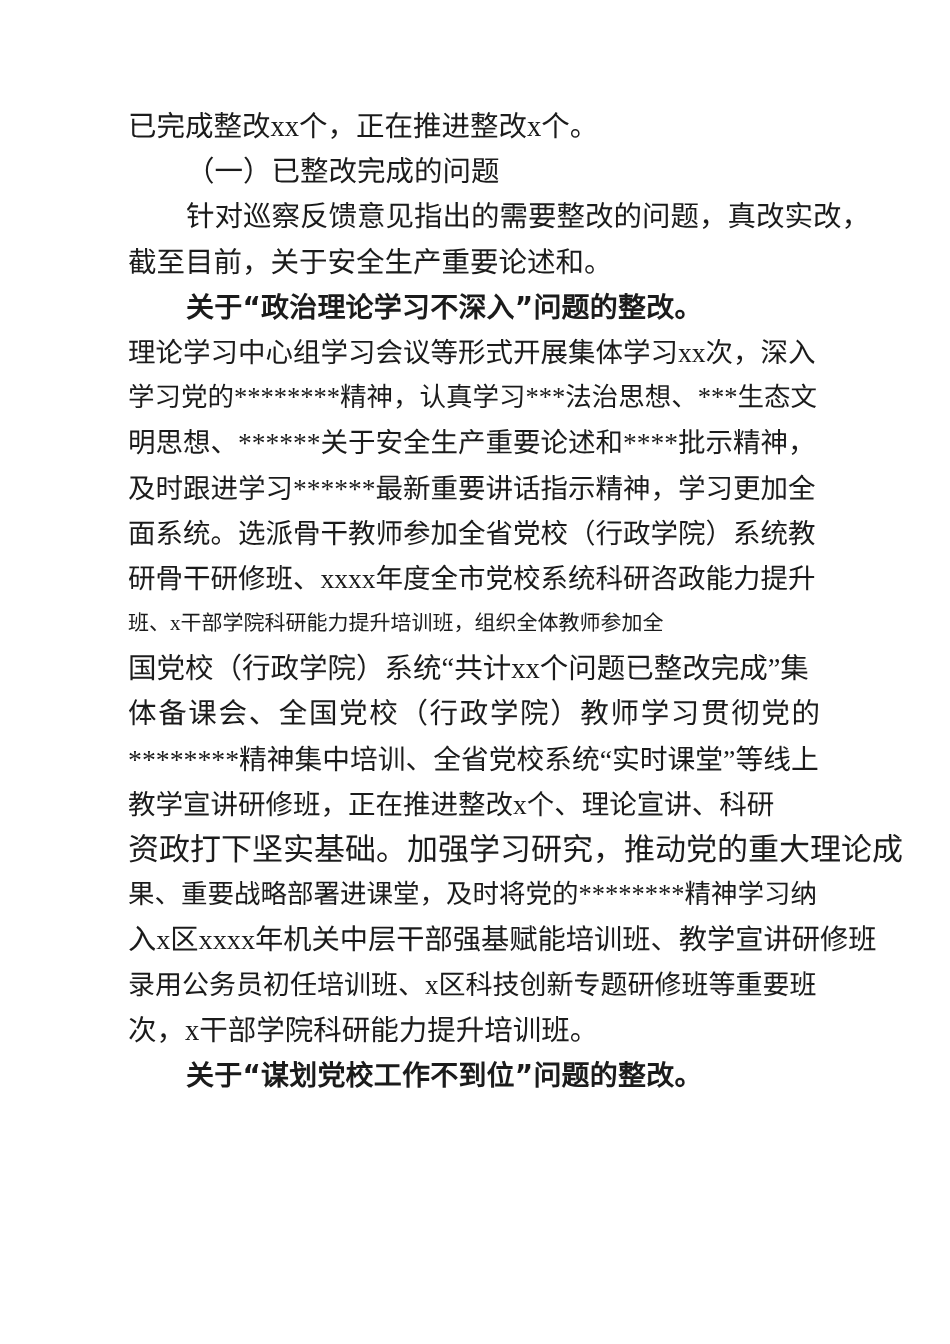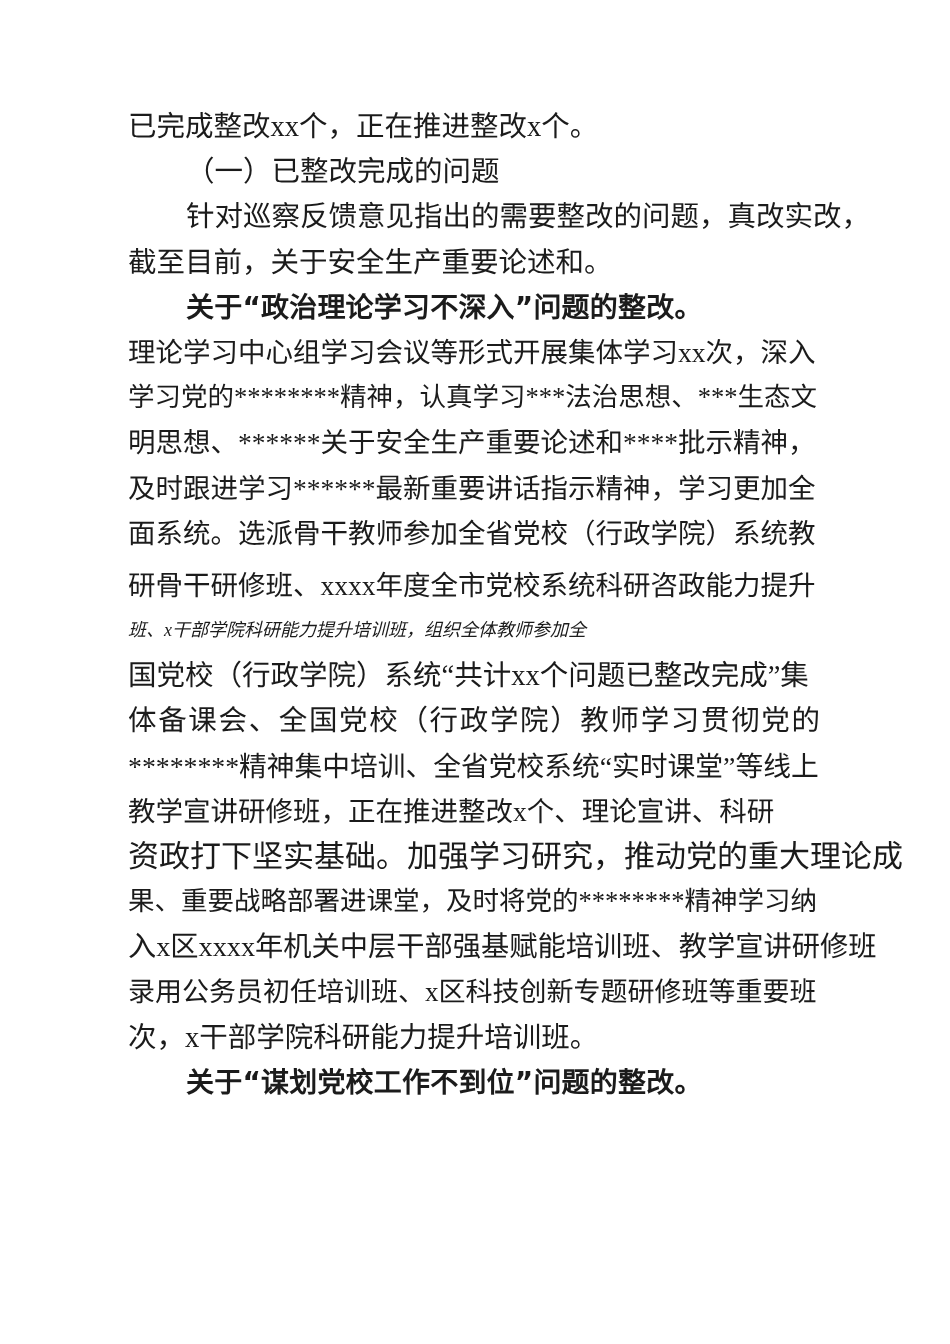--- a/index.html
+++ b/index.html
@@ -88,22 +88,22 @@
     <div class="line body indent-2">针对巡察反馈意见指出的需要整改的问题，真改实改，</div>
     <div class="line body">截至目前，关于安全生产重要论述和。</div>
 
     <div class="line subheading indent-2">关于“政治理论学习不深入”问题的整改。</div>
 
     <div class="line body" style="font-size: 27.5px;">理论学习中心组学习会议等形式开展集体学习xx次，深入</div>
     <div class="line body" style="font-size: 26.5px;">学习党的********精神，认真学习***法治思想、***生态文</div>
     <div class="line body" style="font-size: 27.5px;">明思想、******关于安全生产重要论述和****批示精神，</div>
     <div class="line body" style="font-size: 27.5px;">及时跟进学习******最新重要讲话指示精神，学习更加全</div>
     <div class="line body" style="font-size: 27.5px;">面系统。选派骨干教师参加全省党校（行政学院）系统教</div>
-    <div class="line body" style="font-size: 27.5px; margin-top: 7px;">研骨干研修班、xxxx年度全市党校系统科研咨政能力提升</div>
-    <div class="line body" style="font-size: 18px; font-style: italic;">班、x干部学院科研能力提升培训班，组织全体教师参加全</div>
+    <div class="line body" style="font-size: 27.5px;">研骨干研修班、xxxx年度全市党校系统科研咨政能力提升</div>
+    <div class="line body" style="font-size: 21px;">班、x干部学院科研能力提升培训班，组织全体教师参加全</div>
     <div class="line body">国党校（行政学院）系统“共计xx个问题已整改完成”集</div>
     <div class="line body just">
         <span>体</span>
         <span>备</span>
         <span>课</span>
         <span>会</span>
         <span>、</span>
         <span>全</span>
         <span>国</span>
         <span>党</span>

